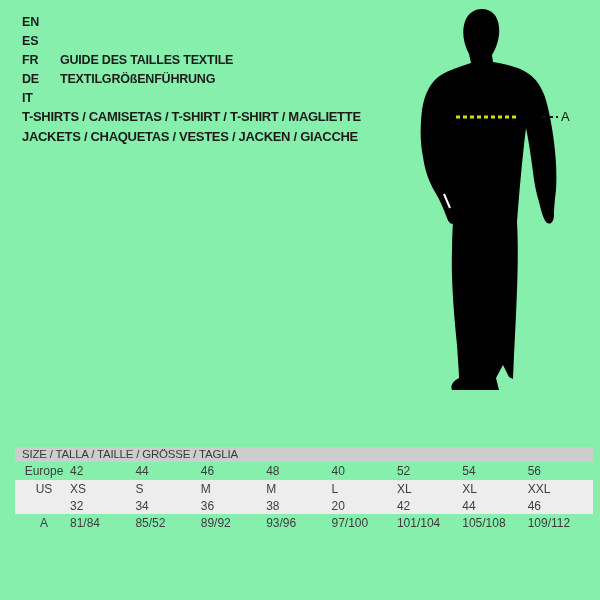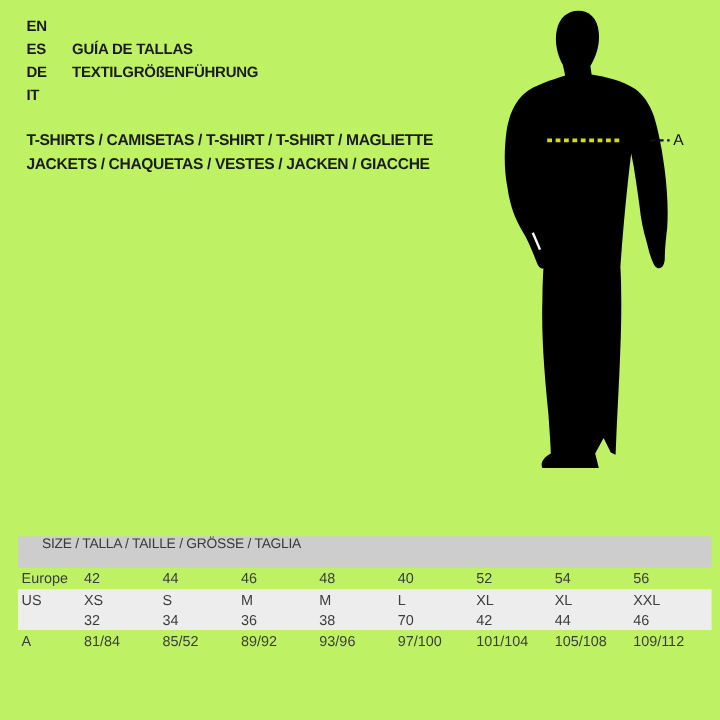--- a/index.html
+++ b/index.html
@@ -1,54 +1,57 @@
 <!DOCTYPE html>
 <html><head>
 <meta charset="utf-8">
 <style>
   html,body{margin:0;padding:0;background:#fff;}
   .page{
-    position:relative;width:600px;height:600px;background:#bef264;overflow:hidden;
+    position:relative;width:600px;height:600px;background:#86efac;overflow:hidden;
     font-family:"Liberation Sans","DejaVu Sans",sans-serif;color:#1b1b1b;
   }
   
   .languages{position:absolute;left:22px;top:13px;}
   .lang-row{display:flex;height:19px;line-height:19px;font-size:12.5px;font-weight:bold;letter-spacing:-0.2px;}
   .lang-code{width:38px;flex:0 0 38px;}
   .lang-label{white-space:nowrap;}
   
   .products{position:absolute;left:22px;top:107px;font-weight:bold;font-size:13px;line-height:20px;letter-spacing:-0.3px;white-space:nowrap;}
   
   .figure{position:absolute;left:405px;top:5px;width:175px;height:390px;}
   .a-label{position:absolute;left:561px;top:109px;font-size:13px;line-height:15px;color:#111;}
   
   .man-line{position:absolute;left:18px;top:417px;font-weight:bold;font-size:13px;letter-spacing:-0.3px;white-space:nowrap;}
   
   .size-table{position:absolute;left:15px;top:447px;width:578px;font-size:12px;color:#3d3d3d;}
-  .thead{height:26px;line-height:15px;background:#cdcdcd;color:#3a3a3a;padding-left:20px;font-size:11.5px;letter-spacing:-0.2px;}
+  .thead{height:15px;line-height:15px;background:#cdcdcd;color:#3a3a3a;padding-left:7px;font-size:11.5px;letter-spacing:-0.2px;}
   .trow{display:grid;grid-template-columns:55px repeat(8,1fr);align-items:center;height:18px;}
   .tband{background:#ededed;}
   .tband .trow{height:17px;}
-  .trow .lbl{text-align:left;padding-left:3px;color:#3d3d3d;}
+  .trow .lbl{text-align:center;padding-left:3px;color:#3d3d3d;}
   .trow .cell{text-align:left;}
   
   .footnote{position:absolute;left:18px;top:548px;font-weight:bold;font-size:12.5px;letter-spacing:-0.2px;white-space:nowrap;}
 </style>
 </head>
 <body>
 
 <div class="page">
 
   <div class="languages">
     <div class="lang-row">
       <span class="lang-code">EN</span>
     </div>
     <div class="lang-row">
       <span class="lang-code">ES</span>
-      <span class="lang-label">GUÍA DE TALLAS</span>
+    </div>
+    <div class="lang-row">
+      <span class="lang-code">FR</span>
+      <span class="lang-label">GUIDE DES TAILLES TEXTILE</span>
     </div>
     <div class="lang-row">
       <span class="lang-code">DE</span>
       <span class="lang-label">TEXTILGRÖßENFÜHRUNG</span>
     </div>
     <div class="lang-row">
       <span class="lang-code">IT</span>
     </div>
   </div>
 
@@ -126,21 +129,21 @@
         <span class="cell">XL</span>
         <span class="cell">XL</span>
         <span class="cell">XXL</span>
       </div>
       <div class="trow">
         <span class="lbl"></span>
         <span class="cell">32</span>
         <span class="cell">34</span>
         <span class="cell">36</span>
         <span class="cell">38</span>
-        <span class="cell">70</span>
+        <span class="cell">20</span>
         <span class="cell">42</span>
         <span class="cell">44</span>
         <span class="cell">46</span>
       </div>
     </div>
 
     <div class="trow">
       <span class="lbl">A</span>
       <span class="cell">81/84</span>
       <span class="cell">85/52</span>

